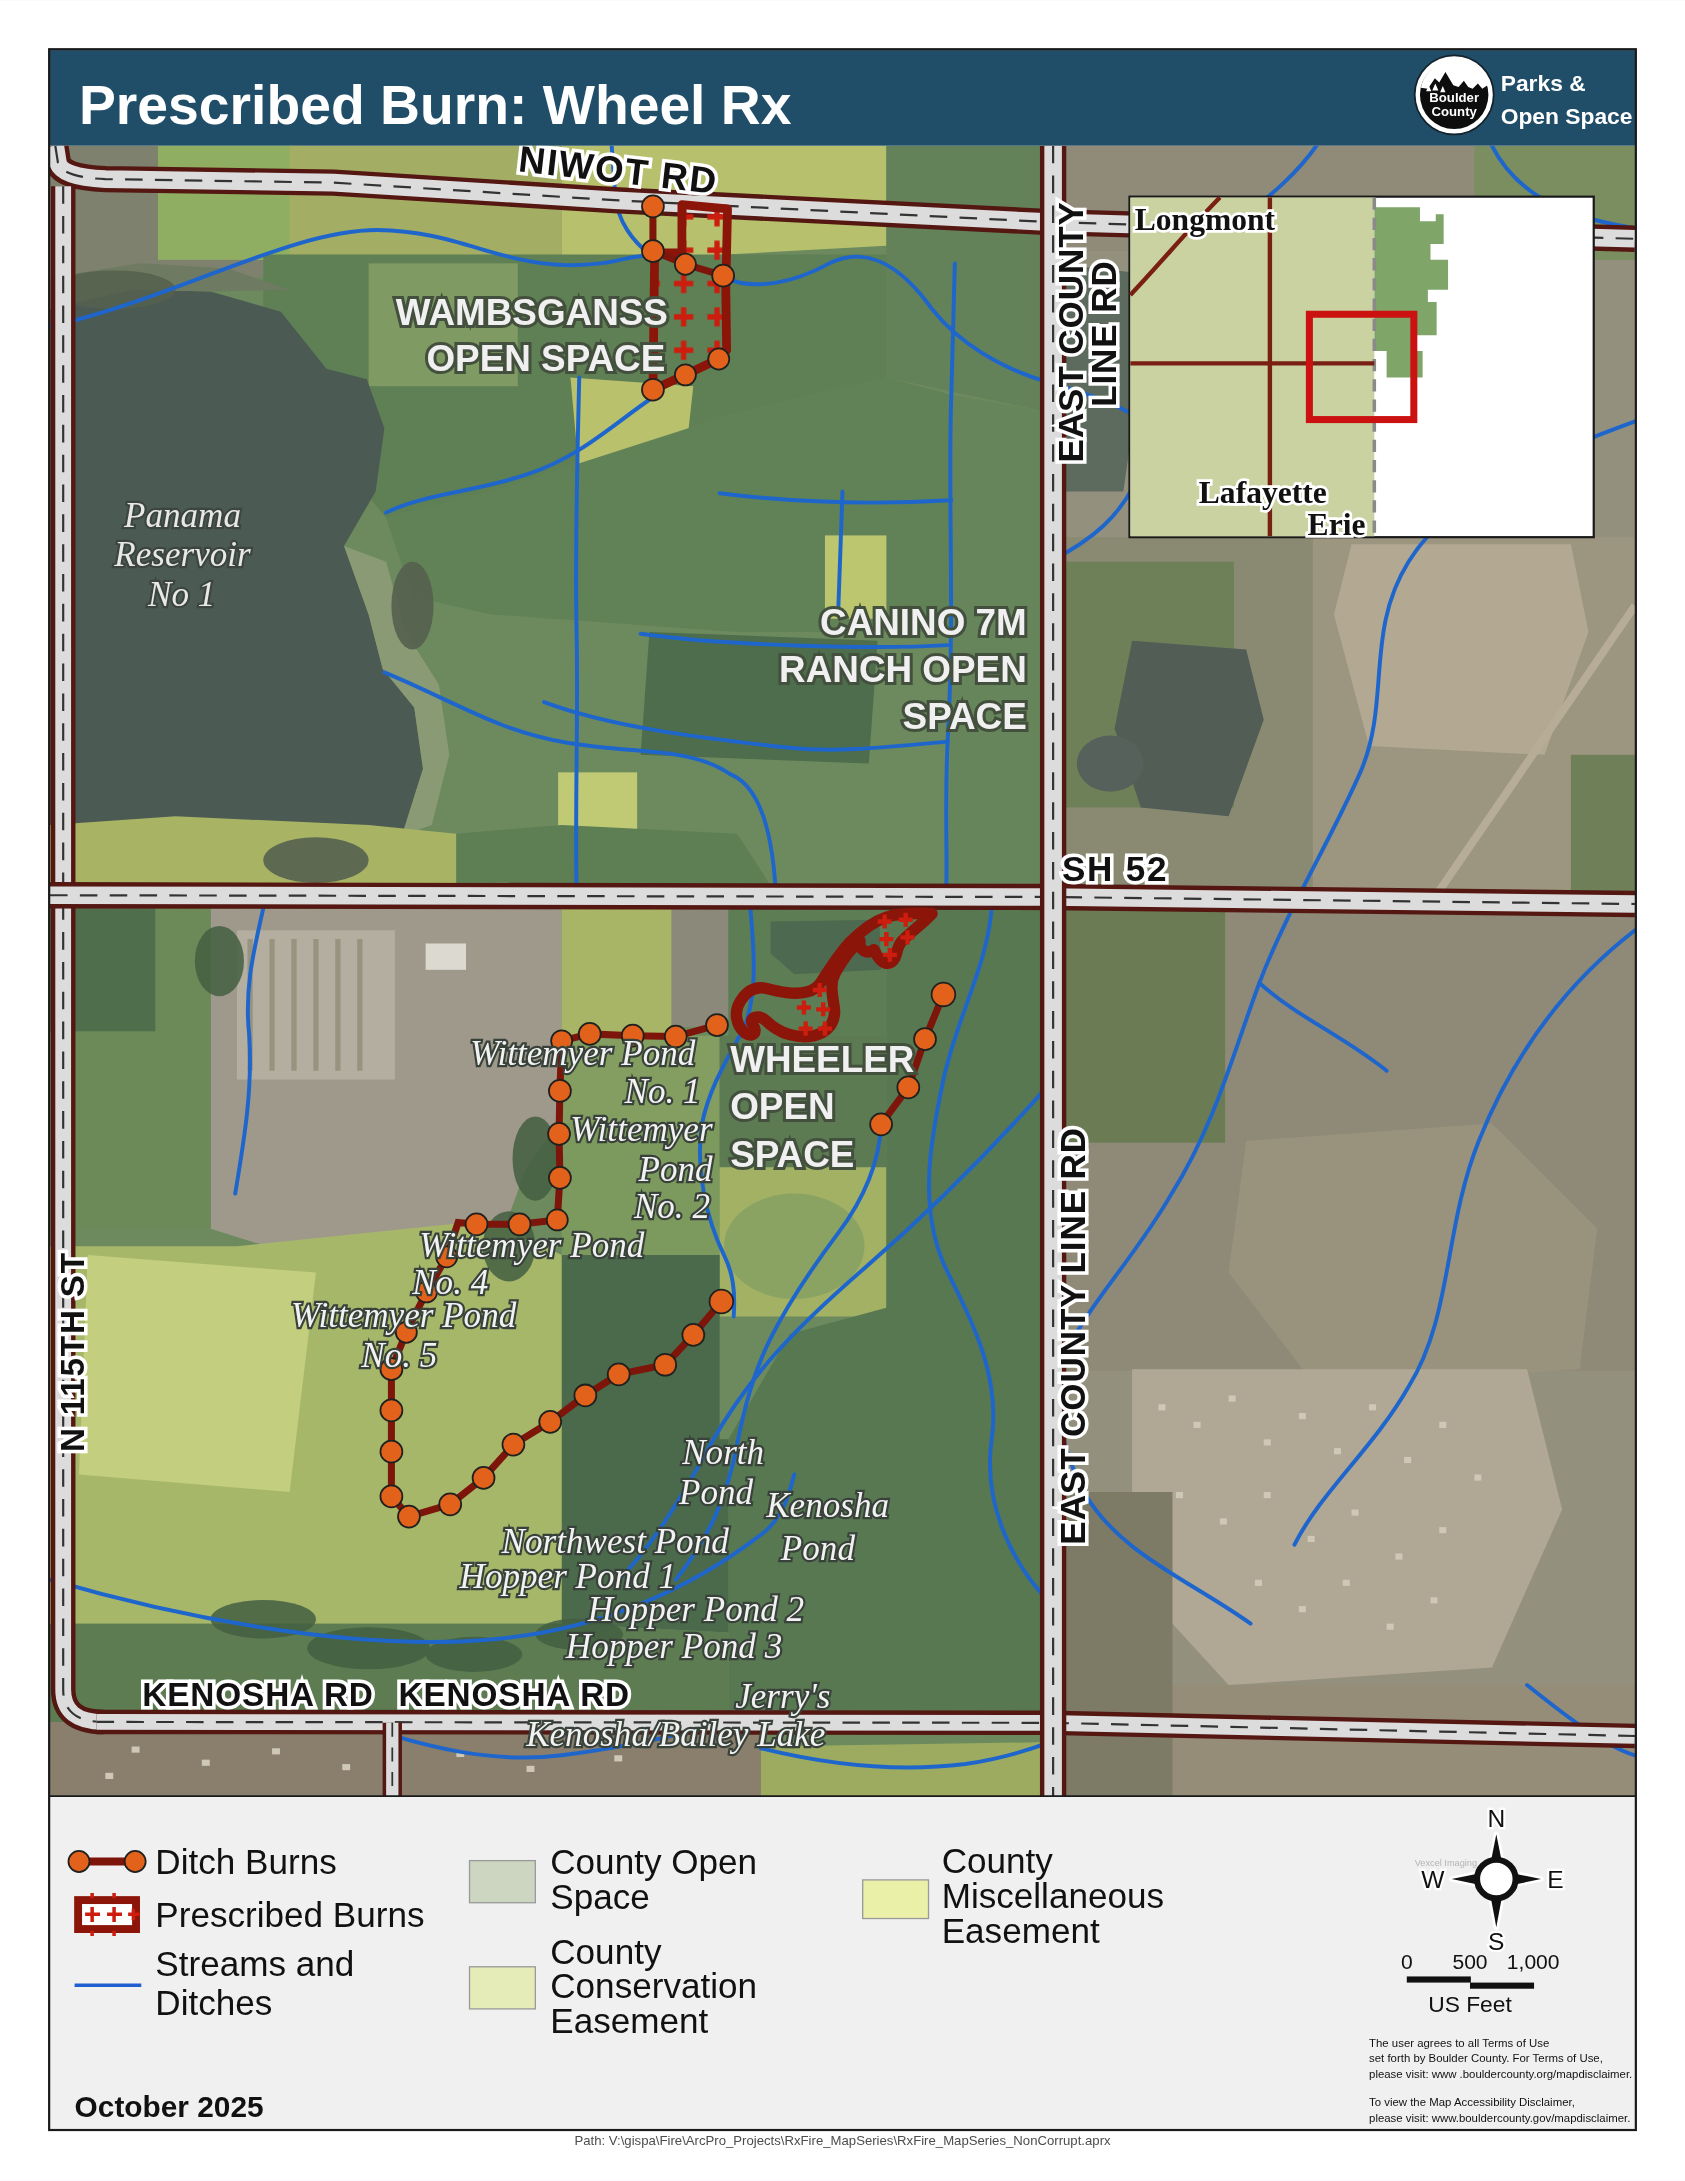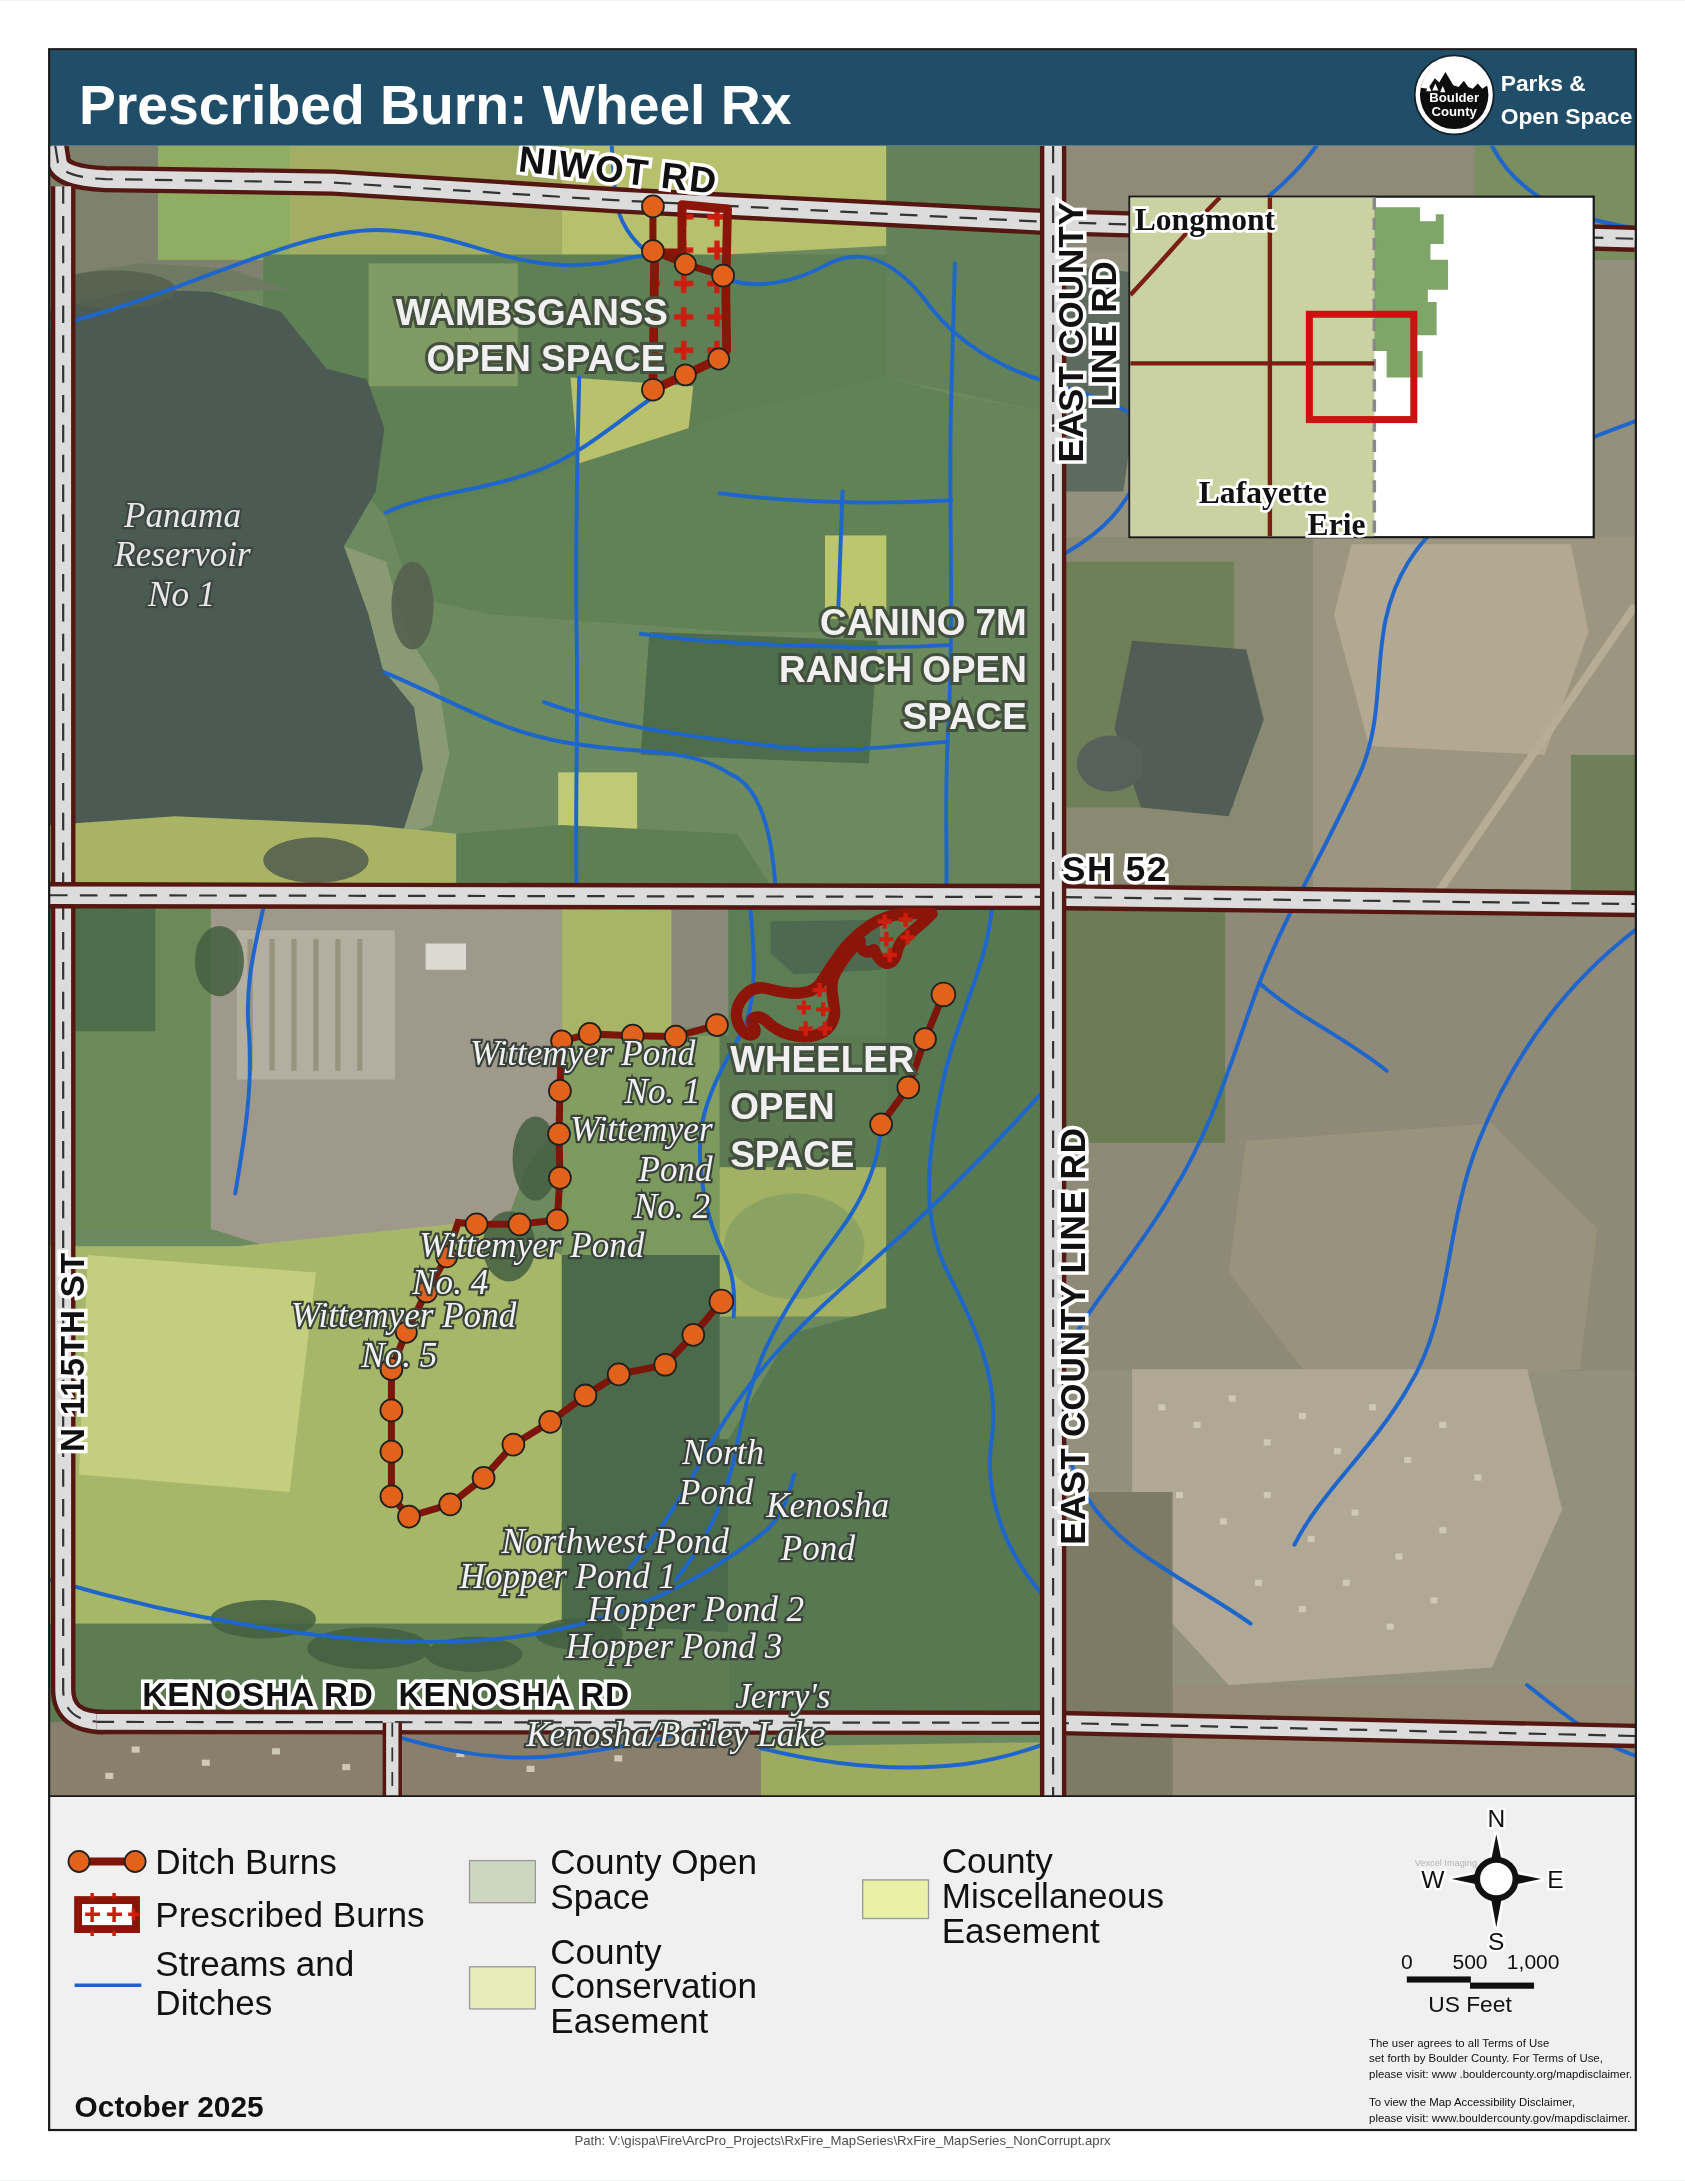--- a/index.html
+++ b/index.html
@@ -1,16 +1,16 @@
 <!DOCTYPE html>
 <html style="font-size:14px"><head>
 <meta charset="utf-8">
 <style>
   html,body{margin:0;padding:0;background:#ffffff;}
-  .page{width:1685px;height:2181px;position:relative;background:#0f766e;font-family:"Liberation Sans",sans-serif;}
+  .page{width:1685px;height:2181px;position:relative;background:#f0abfc;font-family:"Liberation Sans",sans-serif;}
   svg{display:block;}
   text{font-family:"Liberation Sans",sans-serif;}
   .ser{font-family:"Liberation Serif",serif;}
 </style>
 </head>
 <body>
 <div class="page">
 <svg width="1685" height="2181" viewBox="0 0 1920 2485">
 <defs>
   <clipPath id="mapclip">

